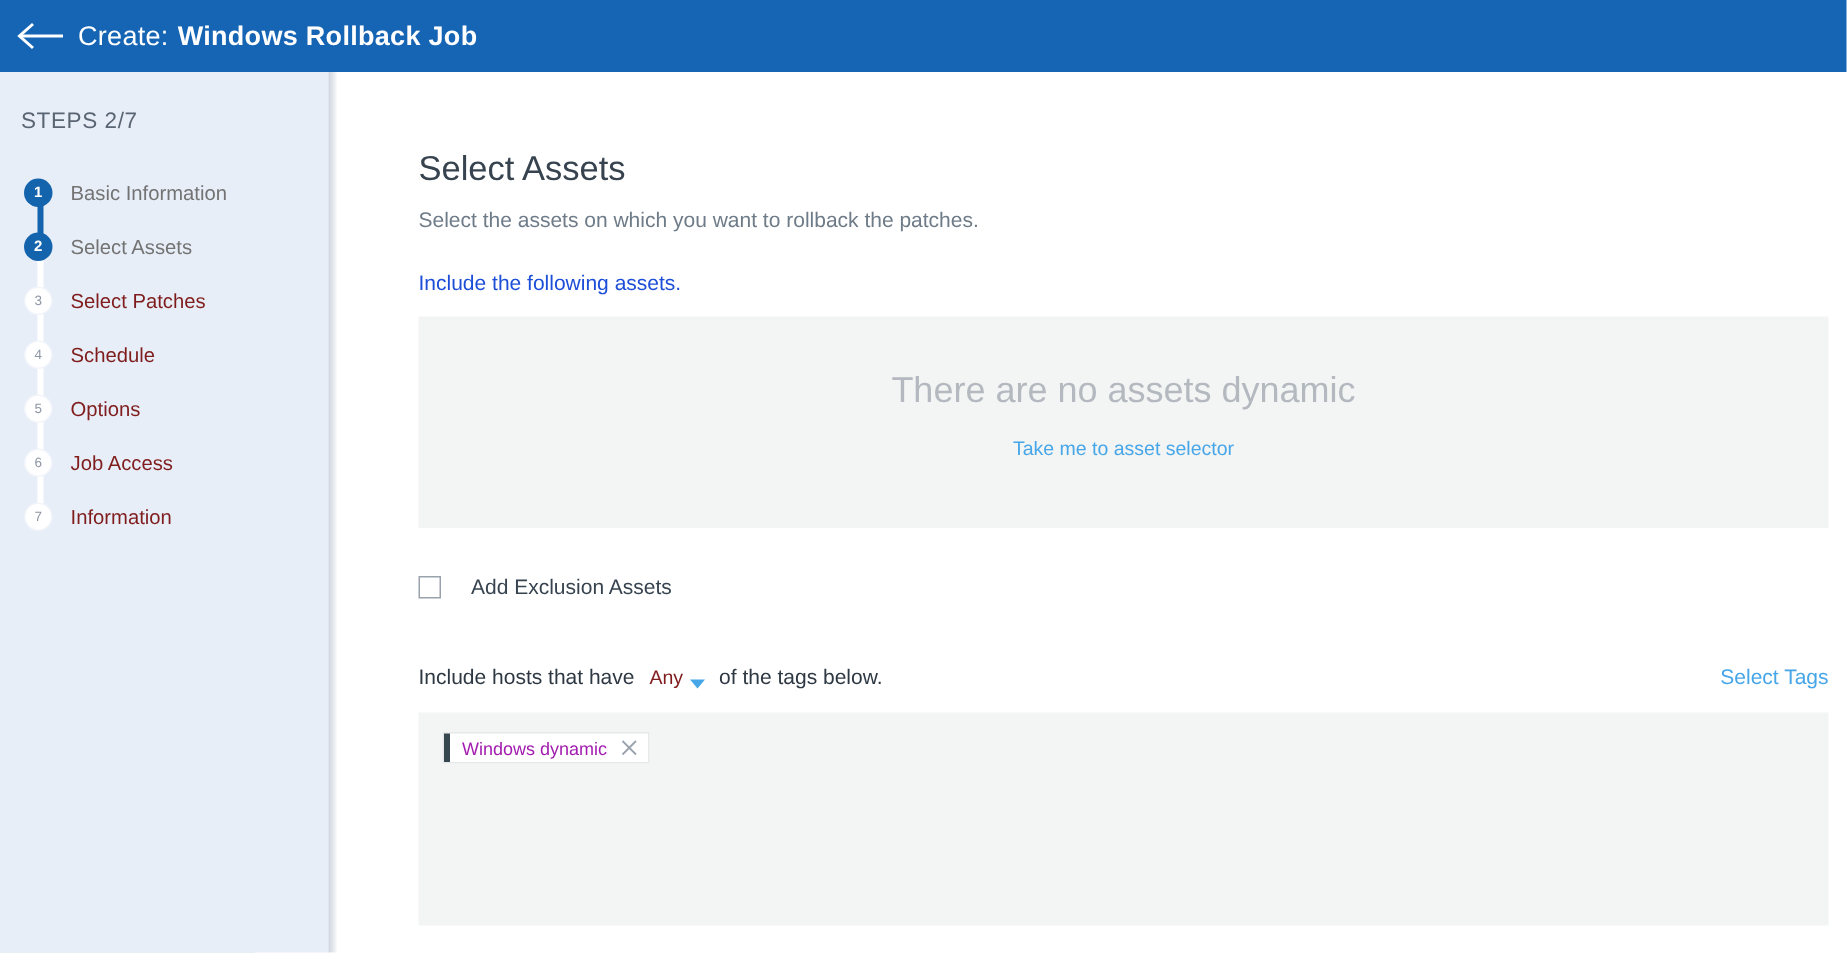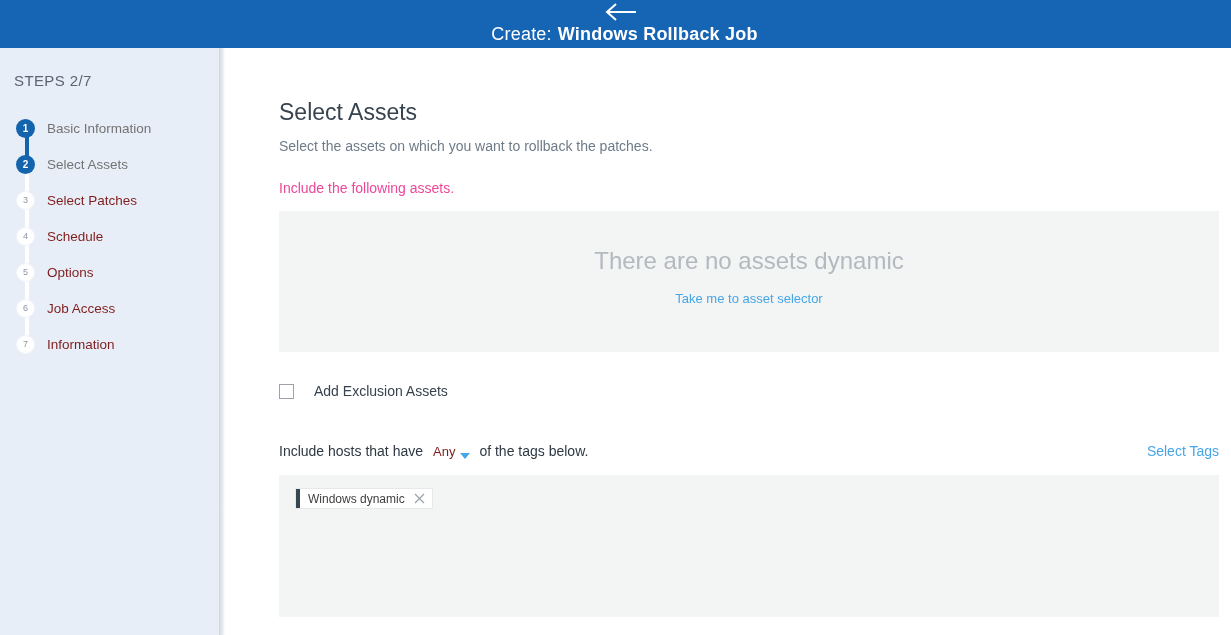--- a/index.html
+++ b/index.html
@@ -14,21 +14,20 @@
 
   
   .header {
     position: absolute;
     top: 0; left: 0;
     width: 1231px; height: 48px;
     background: #1664b4;
     display: flex;
     align-items: center;
     padding-left: 10px;
-    flex-direction: column;
   }
   .back-arrow {
     width: 34px; height: 24px;
     display: flex; align-items: center; justify-content: center;
     cursor: pointer;
     flex: 0 0 auto;
   }
   .back-arrow svg { display: block; }
   .header-title {
     margin-left: 8px;
@@ -130,21 +129,21 @@
   .page-subtitle {
     position: absolute;
     top: 90px; left: 54px;
     font-size: 14px;
     color: #6e7b88;
   }
   .section-label {
     position: absolute;
     top: 132px; left: 54px;
     font-size: 14px;
-    color: #ec4899;
+    color: #1d4ed8;
   }
 
   .panel {
     position: absolute;
     background: #f3f4f4;
   }
   .assets-panel {
     top: 163px; left: 54px;
     width: 940px; height: 141px;
   }
@@ -240,21 +239,21 @@
   }
   .chip-accent {
     width: 4px;
     align-self: stretch;
     background: #37474f;
     flex: 0 0 auto;
   }
   .chip-text {
     margin: 0 8px 0 8px;
     font-size: 12px;
-    color: #404040;
+    color: #a21caf;
     white-space: nowrap;
   }
   .chip-close {
     width: 13px; height: 13px;
     cursor: pointer;
     flex: 0 0 auto;
     display: flex; align-items: center; justify-content: center;
   }
 </style>
 </head>

